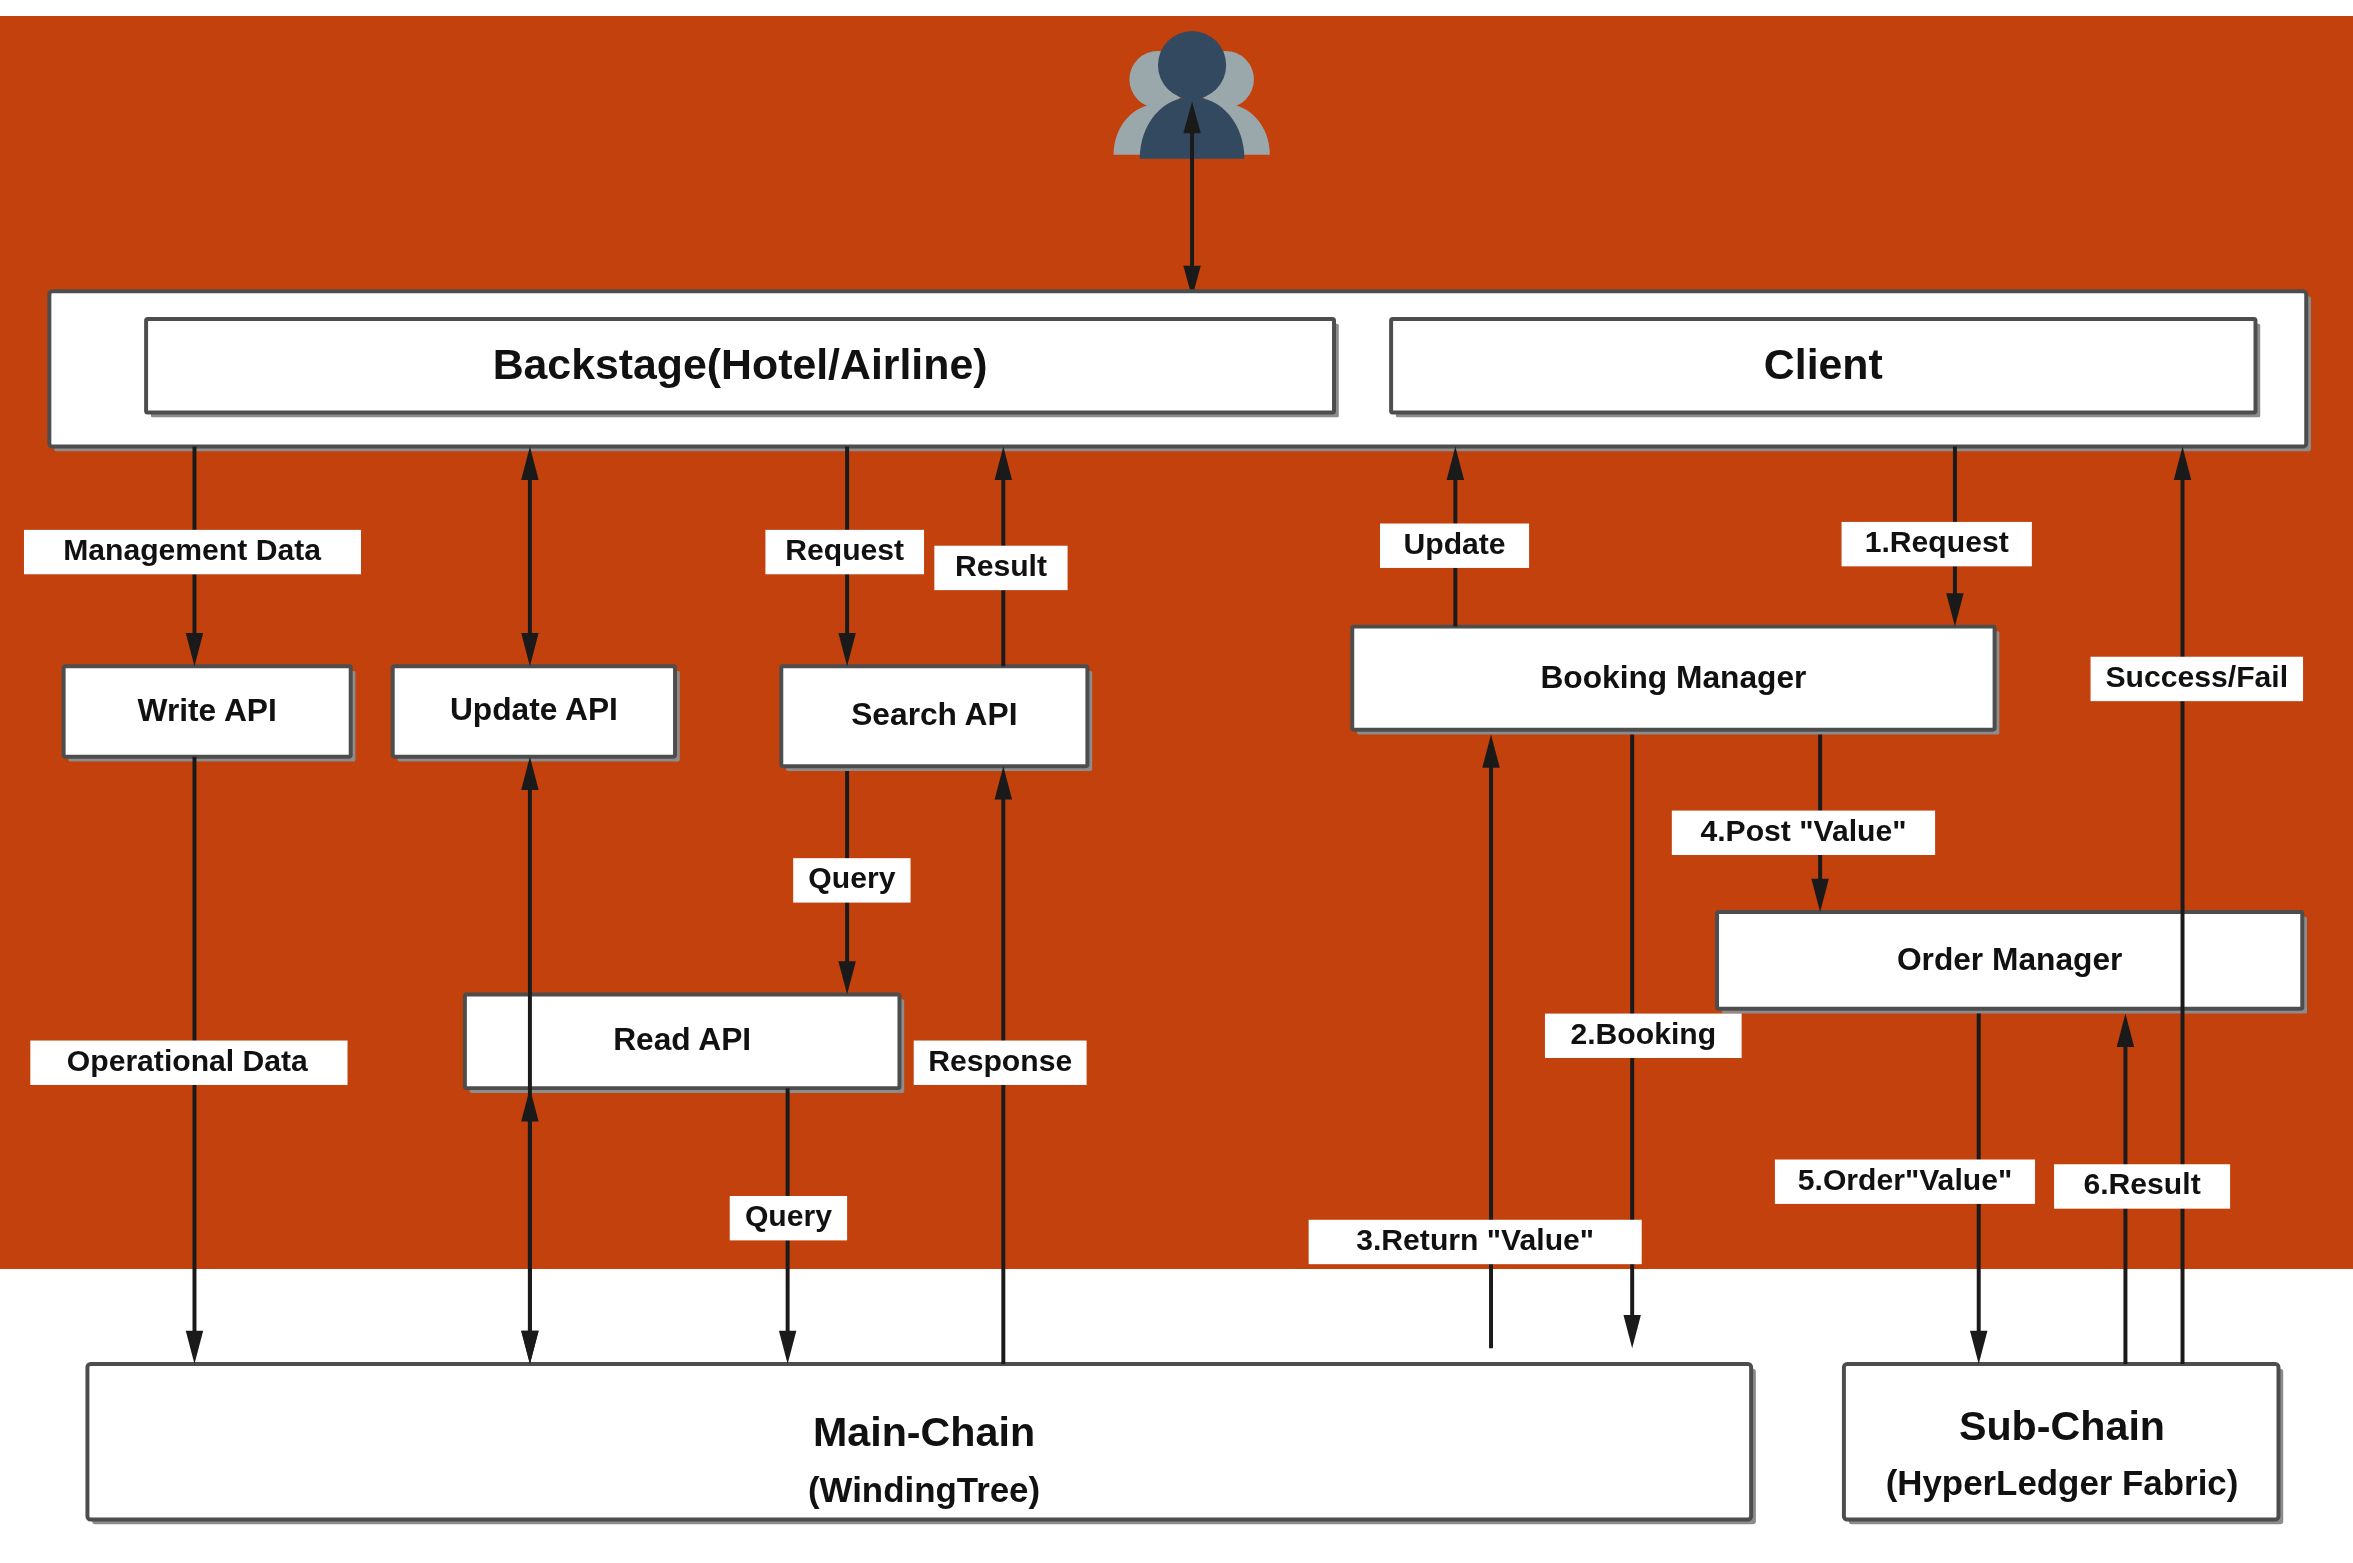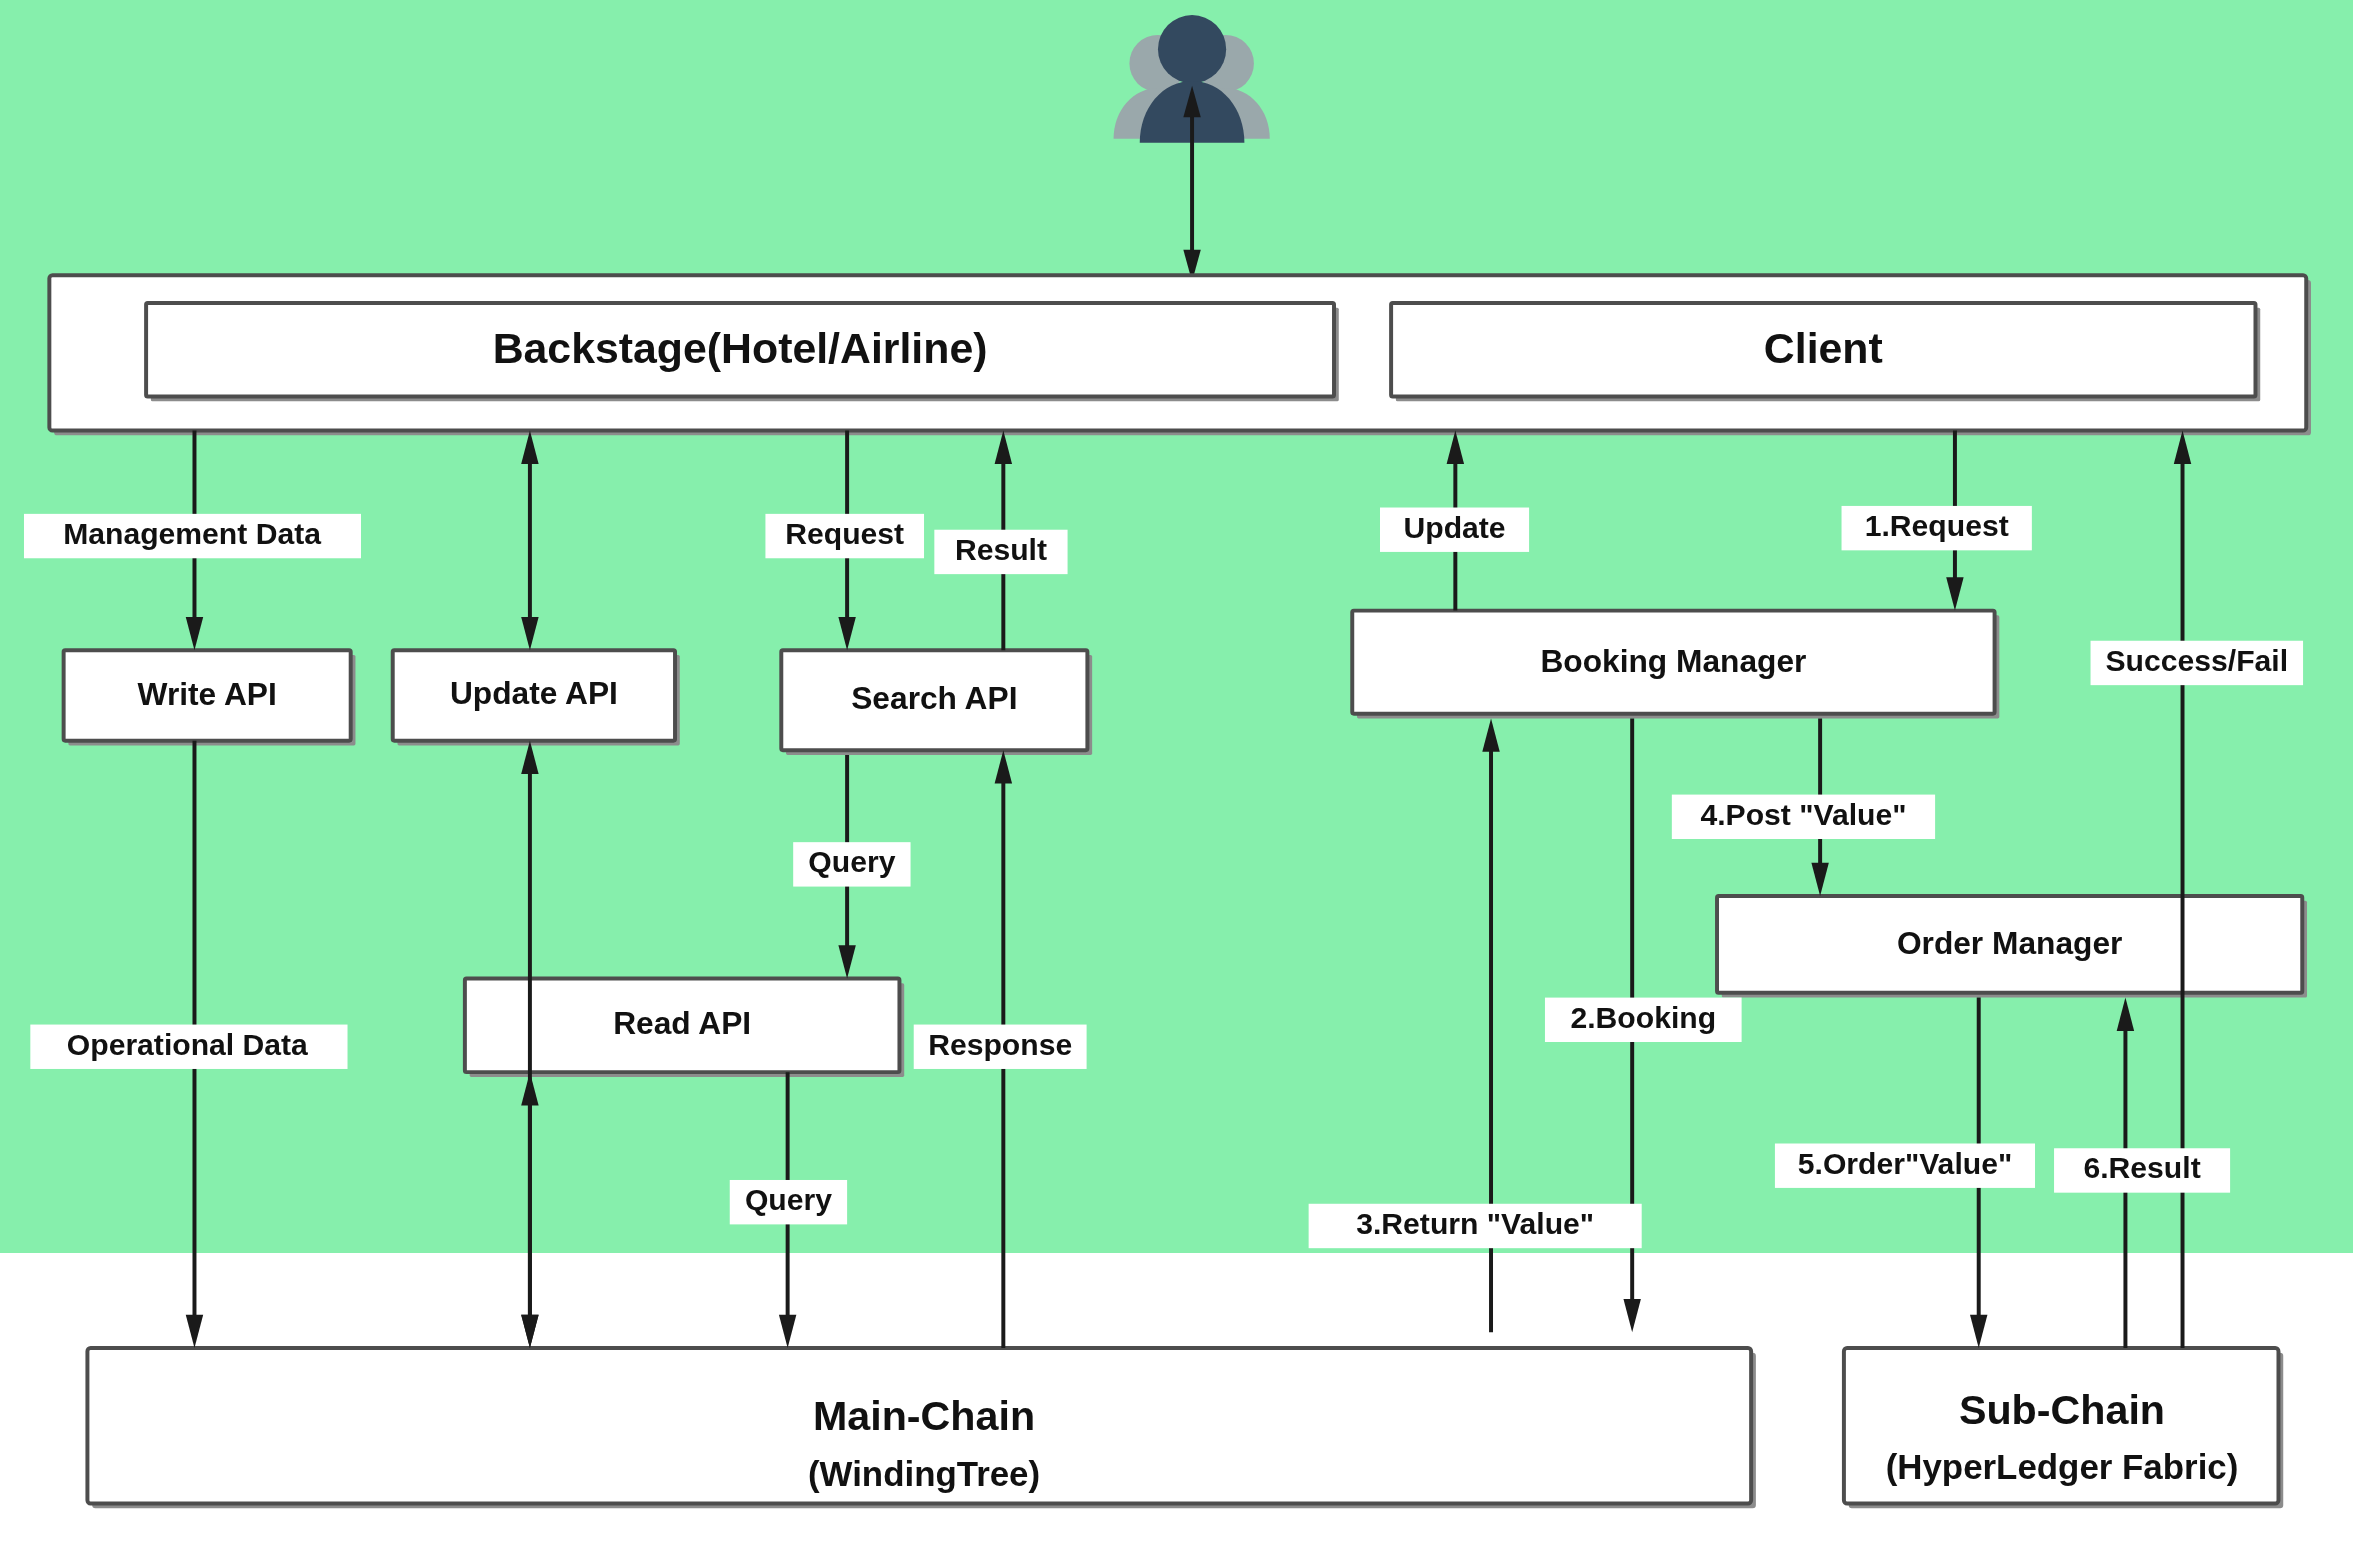--- a/index.html
+++ b/index.html
@@ -11,21 +11,22 @@
   body {
     width: 2354px;
     height: 1563px;
     overflow: hidden;
     font-family: "Liberation Sans", sans-serif;
   }
   #diagram-root {
     position: relative;
     width: 2354px;
     height: 1253px;
-    background: #86efac;
+    background: #c2410c;
+    margin-top: 16px;
   }
   svg#diagram-svg {
     position: absolute;
     top: 0;
     left: 0;
     width: 2354px;
     height: 1563px;
     display: block;
   }
   .box-stroke {

